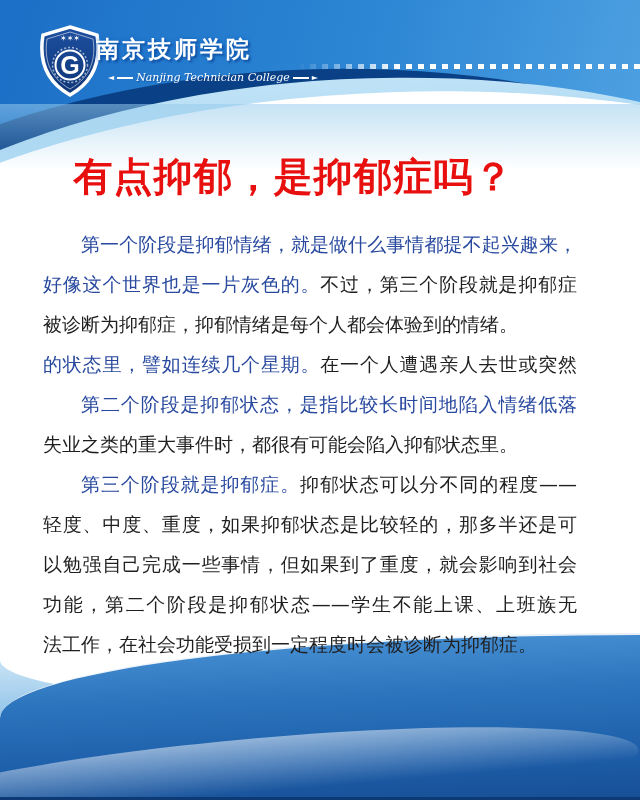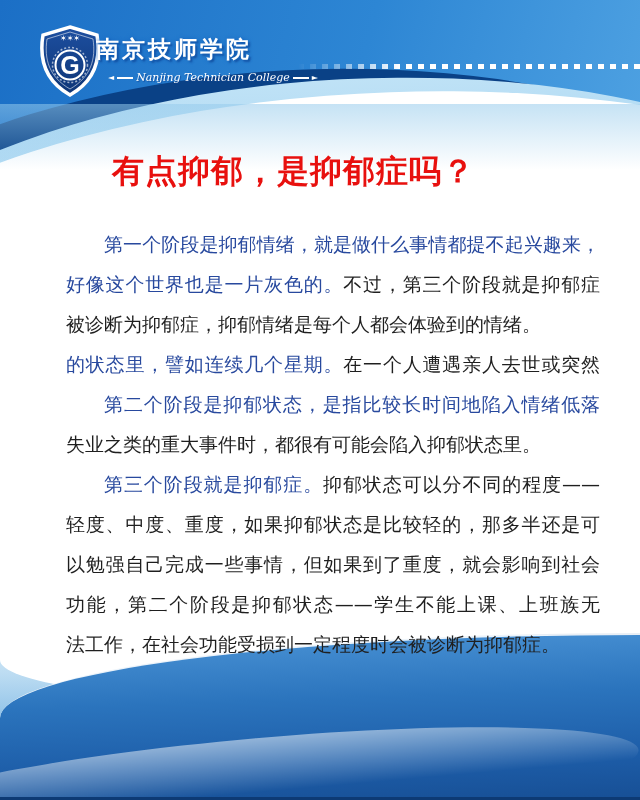--- a/index.html
+++ b/index.html
@@ -30,25 +30,25 @@
              text-shadow:0 0 4px #1565c0,2px 2px 2px rgba(15,70,150,.85);white-space:nowrap;}
   .school-en{position:absolute;left:108px;top:71px;width:210px;display:flex;
              align-items:center;justify-content:center;gap:3px;color:#fff;}
   .school-en .arrow{font-size:8px;line-height:1;color:#fff;}
   .school-en .rule{width:16px;height:2px;background:#fff;}
   .school-en .en-text{font-family:"DejaVu Serif",serif;font-style:italic;font-size:11px;
                       font-weight:normal;white-space:nowrap;text-shadow:1px 1px 1px rgba(15,70,150,.8);}
 
   
   .title{position:absolute;top:150px;left:0;width:587px;text-align:center;z-index:5;
-         font-size:32px;font-weight:bold;color:#e8100e;letter-spacing:1px;margin:0;
+         font-size:39px;font-weight:bold;color:#e8100e;letter-spacing:1px;margin:0;
          font-family:"Liberation Sans",sans-serif;}
 
   
-  .content{position:absolute;top:224px;left:66px;width:534px;z-index:5;}
+  .content{position:absolute;top:224px;left:43px;width:534px;z-index:5;}
   .line{font-size:19px;line-height:40px;color:#1f1f1f;
         text-align:justify;text-align-last:justify;text-justify:inter-character;
         white-space:normal;}
   .line.last{text-align-last:auto;}
   .line.indent{text-indent:2em;}
   .lead{color:#28499e;}
   .rest{color:#1f1f1f;}
 
   
   .footer{position:absolute;left:0;bottom:0;width:640px;height:180px;overflow:hidden;z-index:4;

